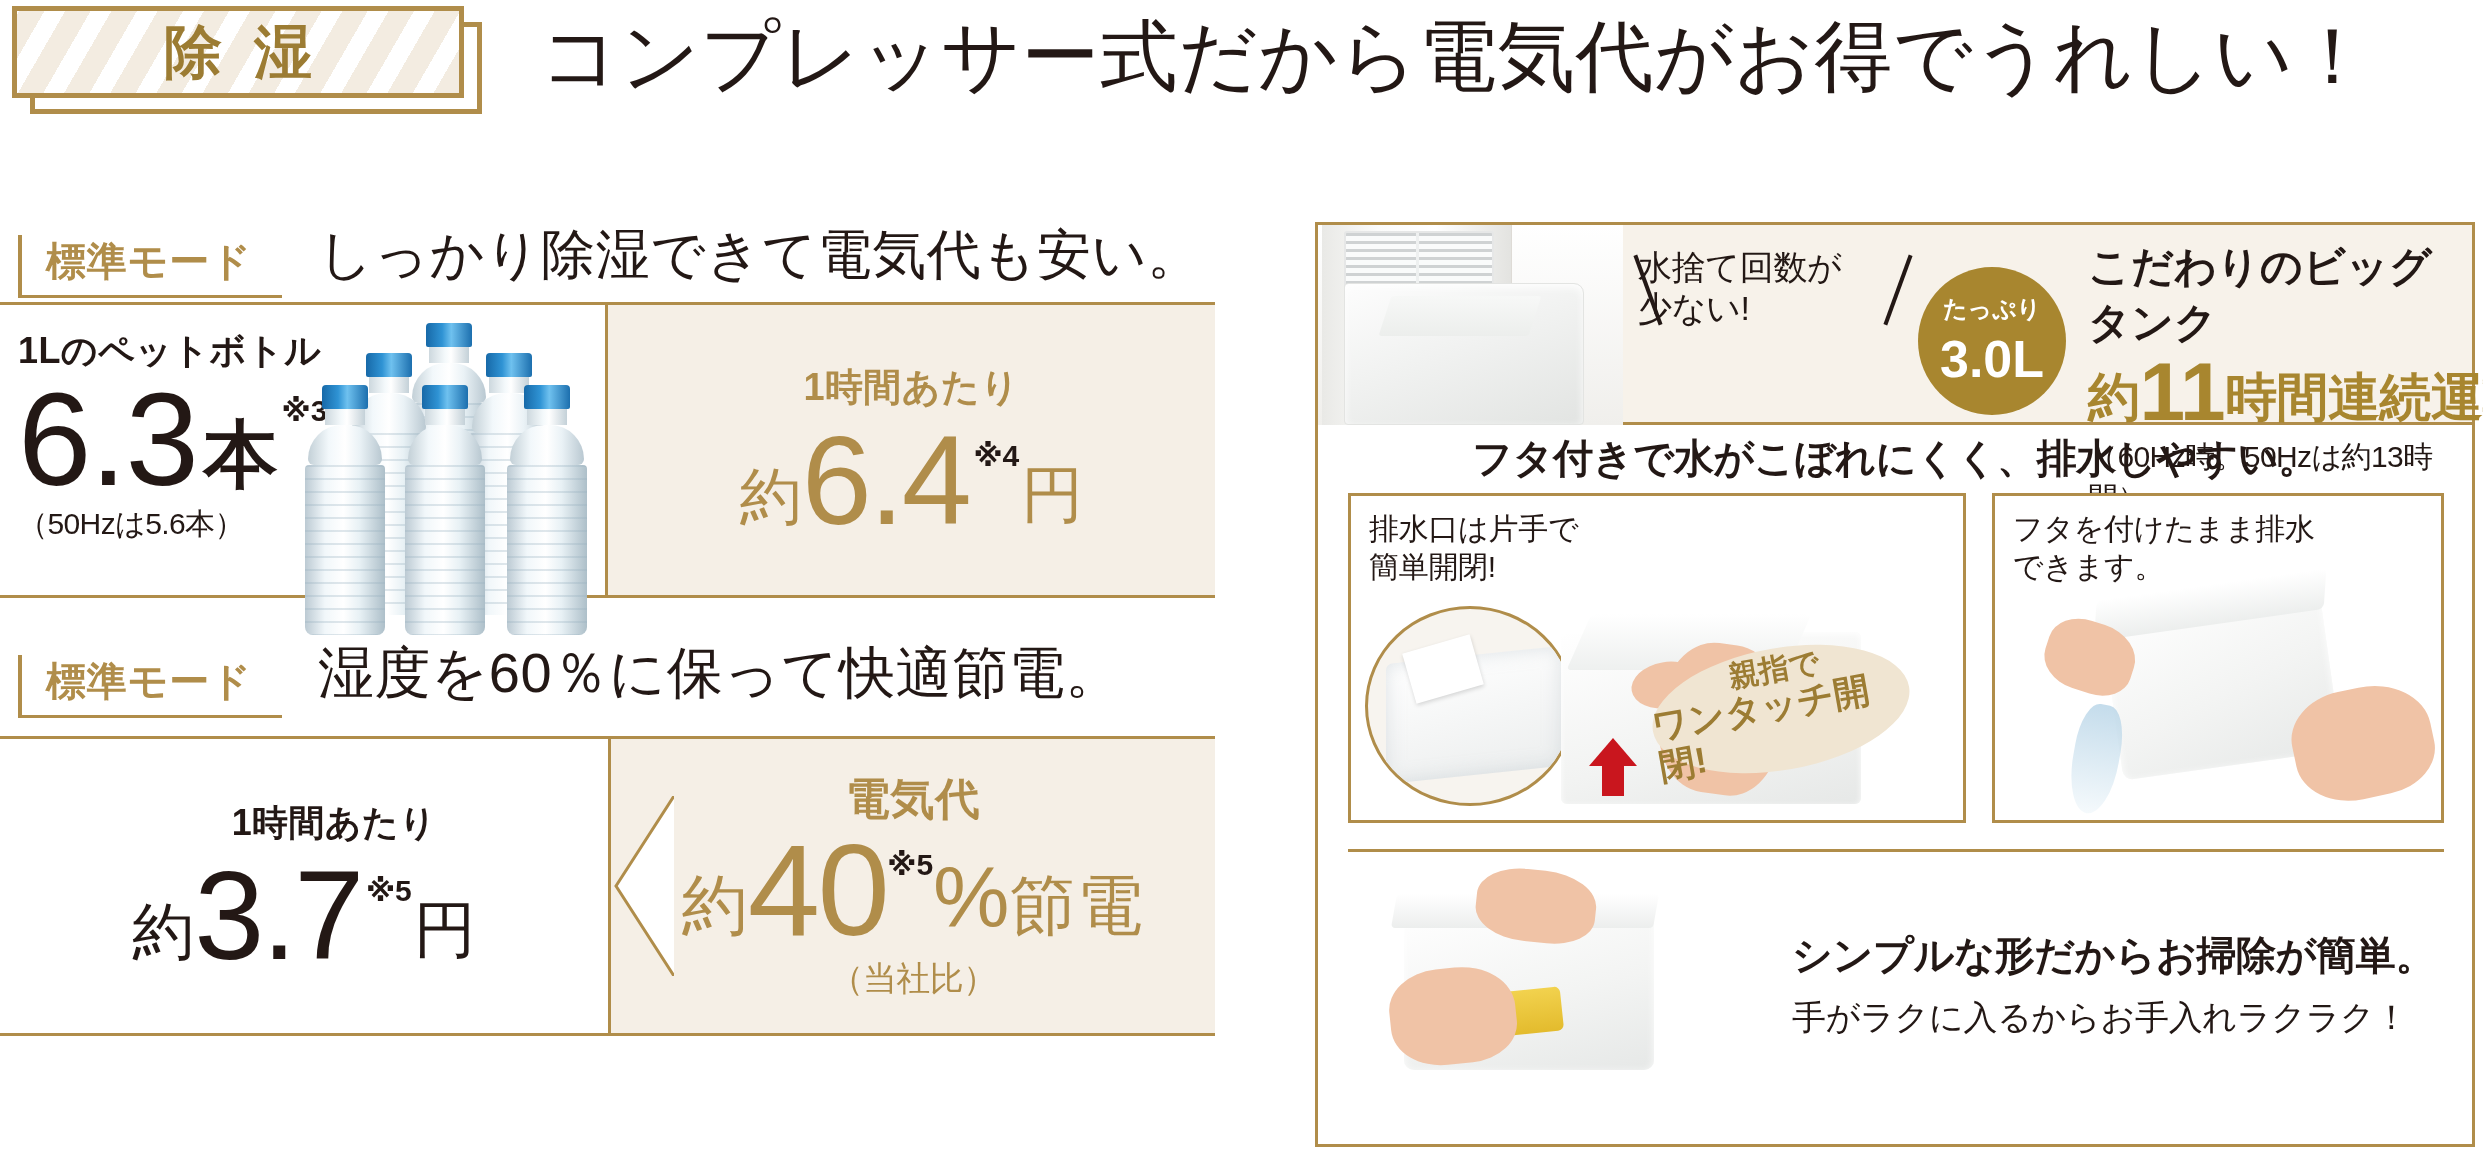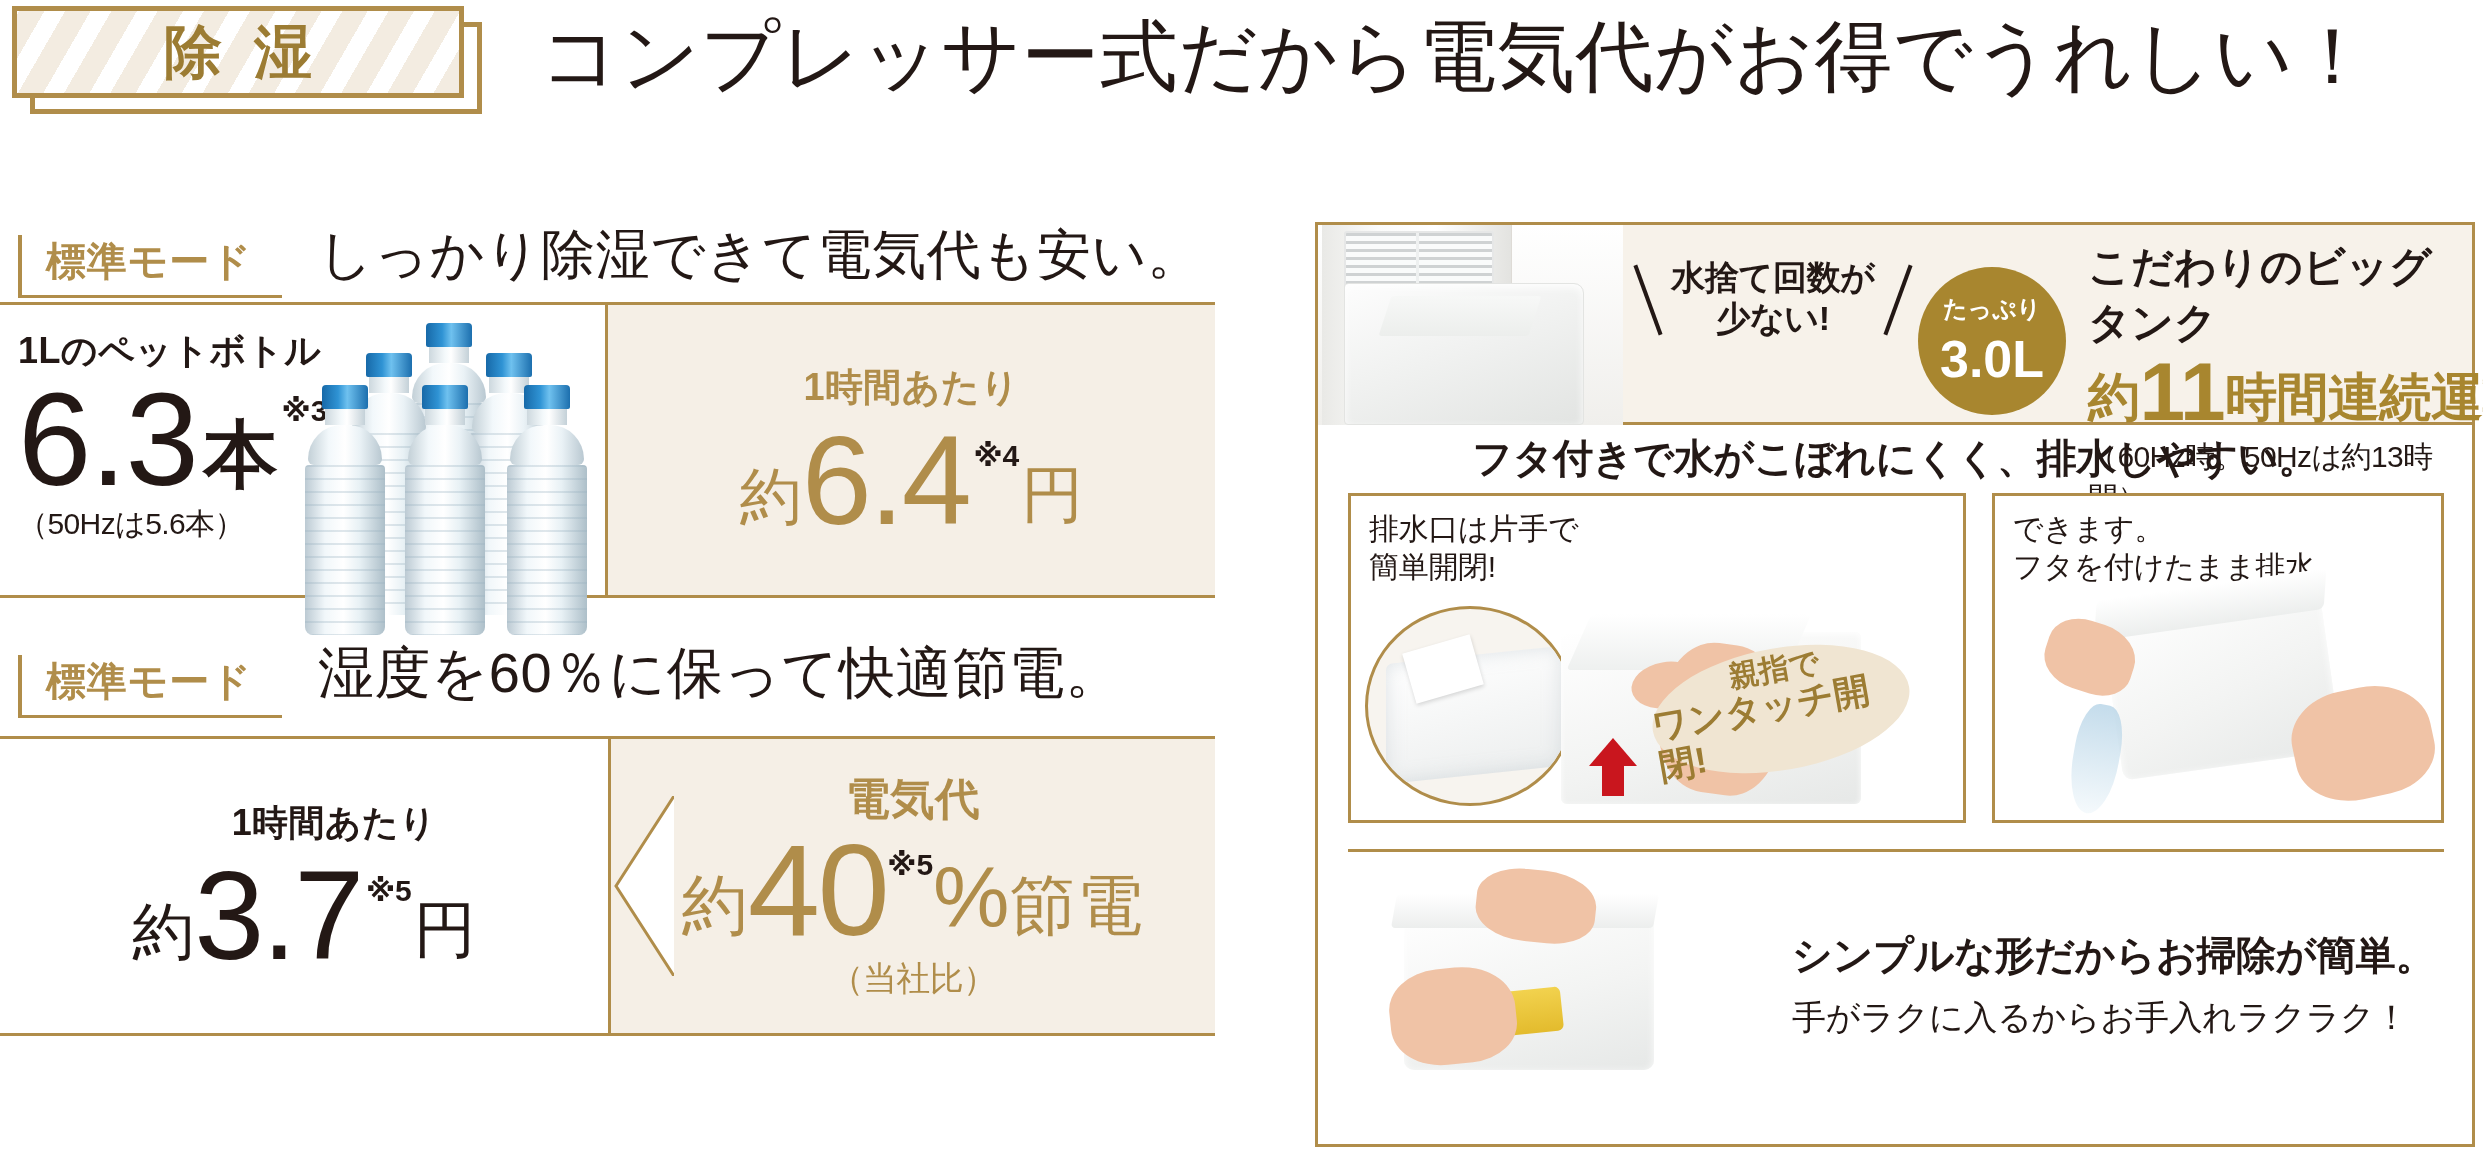--- a/index.html
+++ b/index.html
@@ -175,22 +175,22 @@
     box-shadow: inset 0 3px 8px rgba(255,255,255,.9);
     border: 1px solid #e3e4e2;
   }
   .unit-tank::before{
     content:""; position:absolute; left:40px; top:12px; width:150px; height:40px;
     background: linear-gradient(180deg,#f7f8f7,#eceeec); transform: skewX(-18deg);
     border-radius: 3px;
   }
 
   .slash-note {
-    position: absolute; left: 320px; top: 32px; width: 270px; text-align: center;
-    font-size: 34px; font-weight: 700; line-height: 1.22; letter-spacing: -0.01em;
+    position: absolute; left: 320px; top: 22px; width: 270px; text-align: left;
+    font-size: 34px; font-weight: 400; line-height: 1.22; letter-spacing: -0.01em;
   }
   .slash-note .sl {
     position: absolute; top: 6px; width: 4px; height: 74px; background: #231815;
   }
   .slash-note .sl.l { left: 8px; transform: rotate(-20deg); }
   .slash-note .sl.r { right: 8px; transform: rotate(20deg); }
 
   .tank-bubble {
     position: absolute; left: 600px; top: 42px; width: 148px; height: 148px;
     border-radius: 50%; background: #a8862f; color: #ffffff;
@@ -490,22 +490,22 @@
           </div>
           <div class="oval-badge">
             <span class="o1">親指で</span>
             <span class="o2">ワンタッチ開閉!</span>
           </div>
         </div>
       </div>
 
       <div class="card r">
         <div class="card-txt">
+          <div>フタを付けたまま排水</div>
           <div>できます。</div>
-          <div>フタを付けたまま排水</div>
         </div>
         <div class="card-photo-r">
           <div class="bucket"></div>
           <div class="water"></div>
           <div class="hand h2"></div>
           <div class="hand h3"></div>
         </div>
       </div>
     </div>
 

